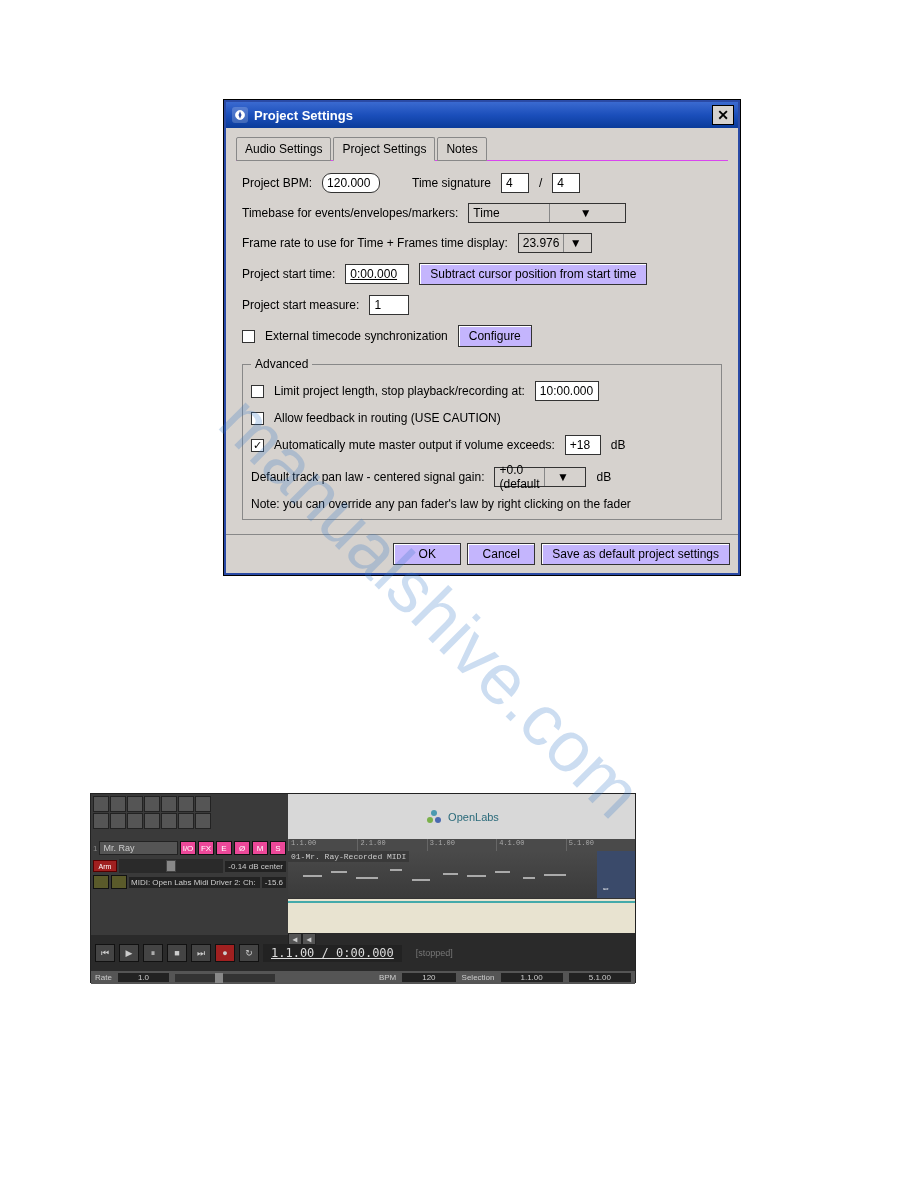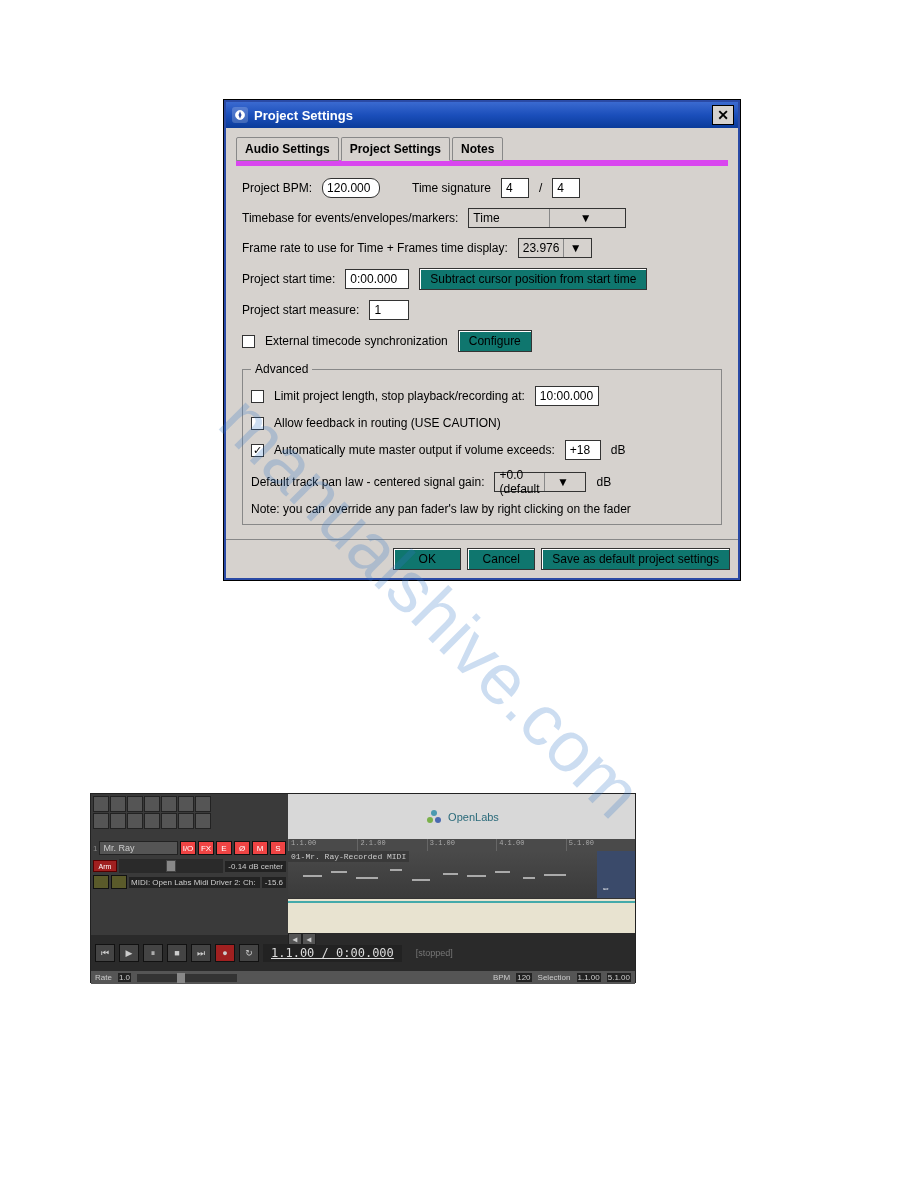--- a/index.html
+++ b/index.html
@@ -43,21 +43,21 @@
   }
   .titlebar .icon { width:16px;height:16px;margin-right:6px;background:#fff3;border-radius:3px;display:flex;align-items:center;justify-content:center;}
   .titlebar .icon svg{width:12px;height:12px;}
   .titlebar .title { flex:1; }
   .close-btn {
     width:22px;height:20px;background:#d6d2ce;border:1px solid #000;
     display:flex;align-items:center;justify-content:center;cursor:pointer;
   }
   .close-btn span{font-weight:bold;font-size:14px;color:#000;}
   .dialog-body { padding: 8px 10px; }
-  .tabs { display:flex; border-bottom:6px solid #d946ef;font-weight:bold; }
+  .tabs { display:flex; border-bottom:1px solid #d946ef; }
   .tab {
     padding: 4px 8px; background:#d6d2ce; border:1px solid #888;
     border-bottom:1px solid #888; margin-right:2px; cursor:pointer;
     border-radius:2px 2px 0 0; font-size:12px; position:relative;top:1px;
   }
   .tab.active { background:#d6d2ce; border-bottom:1px solid #d6d2ce; }
   .form { padding: 12px 6px 6px; }
   .row { display:flex; align-items:center; margin-bottom:10px; gap:10px; flex-wrap:wrap;}
   .row label { white-space:nowrap; }
   input.txt {
@@ -67,21 +67,21 @@
   .select {
     display:inline-flex; align-items:center; border:1px solid #333; background:#d6d2ce;
     height:20px; padding:0 0 0 4px;
   }
   .select span { flex:1; padding-right:4px;}
   .select .arrow {
     width:18px; height:18px; border-left:1px solid #888;
     display:flex;align-items:center;justify-content:center;background:#d6d2ce;
   }
   .btn {
-    border:1px solid #333; background:#0f766e; padding:3px 10px;
+    border:1px solid #333; background:#c4b5fd; padding:3px 10px;
     font-size:12px; cursor:pointer; box-shadow:inset 1px 1px #fff;
   }
   .chk { width:13px;height:13px;border:1px solid #333;background:#fff;display:inline-flex;align-items:center;justify-content:center;vertical-align:middle;}
   .chk.checked::after{content:"✓";font-size:11px;color:#000;}
   fieldset {
     border:1px solid #888; padding:10px 8px 8px; margin:6px 0 0;
   }
   legend { padding:0 4px; font-size:12px; }
   .note { font-size:12px; margin-top:8px; }
   .dialog-footer {
@@ -103,21 +103,21 @@
   .toolbar-area { width:197px; background:#3a3a3a; padding:2px; }
   .tool-grid { display:grid; grid-template-columns:repeat(7,16px); gap:1px;}
   .tool-btn { width:16px;height:16px;background:#555;border:1px solid #222;}
   .logo-area { flex:1; display:flex;align-items:center;justify-content:center;background:#d8d8d8;}
   .logo-area .logo {font-size:11px;color:#2a6a7a;display:flex;align-items:center;gap:4px;}
   .logo-area svg{width:20px;height:20px;}
   .daw-mid { display:flex; height:96px;}
   .track-hdr { width:197px;background:#3a3a3a;padding:2px;}
   .track-name-row{display:flex;align-items:center;gap:2px;margin-bottom:2px;}
   .track-name{background:#555;border:1px solid #222;padding:1px 3px;font-size:9px;flex:1;}
-  .mini-btn{width:16px;height:14px;background:#ef4444;border:1px solid #111;color:#fff;font-size:8px;display:flex;align-items:center;justify-content:center;}
+  .mini-btn{width:16px;height:14px;background:#ec4899;border:1px solid #111;color:#fff;font-size:8px;display:flex;align-items:center;justify-content:center;}
   .arm-btn{width:24px;height:12px;background:#a02020;border:1px solid #500;font-size:7px;display:flex;align-items:center;justify-content:center;color:#fff;}
   .slider-row{height:14px;background:#2a2a2a;margin:2px 0;position:relative;}
   .slider-thumb{position:absolute;left:45%;top:1px;width:10px;height:12px;background:#888;border:1px solid #444;}
   .midi-row{display:flex;gap:2px;align-items:center;}
   .midi-label{font-size:8px;background:#222;padding:1px 2px;flex:1;}
   .num{font-size:8px;background:#222;padding:1px 3px;}
   .arrange { flex:1; background:#d8d8d8; position:relative;font-family:Liberation Mono, monospace;}
   .ruler{height:12px;background:#4a4a4a;display:flex;font-size:7px;color:#aaa;}
   .ruler div{flex:1;border-left:1px solid #666;padding-left:2px;}
   .clip-lane{height:48px;background:#5a5a5a;position:relative;border-bottom:1px solid #333;}
@@ -130,21 +130,21 @@
   .auto-line{position:absolute;left:0;right:0;top:2px;height:2px;background:#4aa;}
   .scroll-lr{height:12px;background:#3a3a3a;display:flex;}
   .sbtn{width:14px;height:12px;background:#555;border:1px solid #222;display:flex;align-items:center;justify-content:center;font-size:8px;}
   .sbar{flex:1;background:#2a2a2a;}
   .transport{height:36px;background:#2a2a2a;display:flex;align-items:center;padding:0 4px;gap:4px;}
   .tbtn{width:20px;height:18px;background:#444;border:1px solid #111;display:flex;align-items:center;justify-content:center;color:#ccc;font-size:9px;}
   .tbtn.rec{background:#a02020;}
   .time-disp{background:#222;padding:2px 8px;font-size:12px;color:#ddd;font-family:monospace;text-decoration:underline;}
   .status{font-size:9px;margin-left:10px;color:#777;}
   .daw-bot{height:13px;background:#555;display:flex;align-items:center;font-size:8px;padding:0 4px;gap:6px;}
-  .daw-bot .val{background:#222;padding:0 1px;}
+  .daw-bot .val{background:#222;padding:0 20px;}
   .daw-bot .sl{flex:0 0 100px;height:8px;background:#333;position:relative;}
   .daw-bot .sl .th{position:absolute;left:40%;top:-1px;width:8px;height:10px;background:#888;}
 </style>
 </head>
 <body>
 
 <div class="watermark">manualshive.com</div>
 
 <div class="dialog">
   <div class="titlebar">
@@ -188,21 +188,21 @@
       <div class="row">
         <label>Frame rate to use for Time + Frames time display:</label>
         <div class="select" style="width:74px">
           <span>23.976</span>
           <span class="arrow">▼</span>
         </div>
       </div>
 
       <div class="row">
         <label>Project start time:</label>
-        <input class="txt" style="width: 64px;" value="0:00.000">
+        <input class="txt" style="width: 64px; text-decoration: underline;" value="0:00.000">
         <button class="btn">Subtract cursor position from start time</button>
       </div>
 
       <div class="row">
         <label>Project start measure:</label>
         <input class="txt" style="width: 40px;" value="1">
       </div>
 
       <div class="row">
         <span class="chk"></span>

